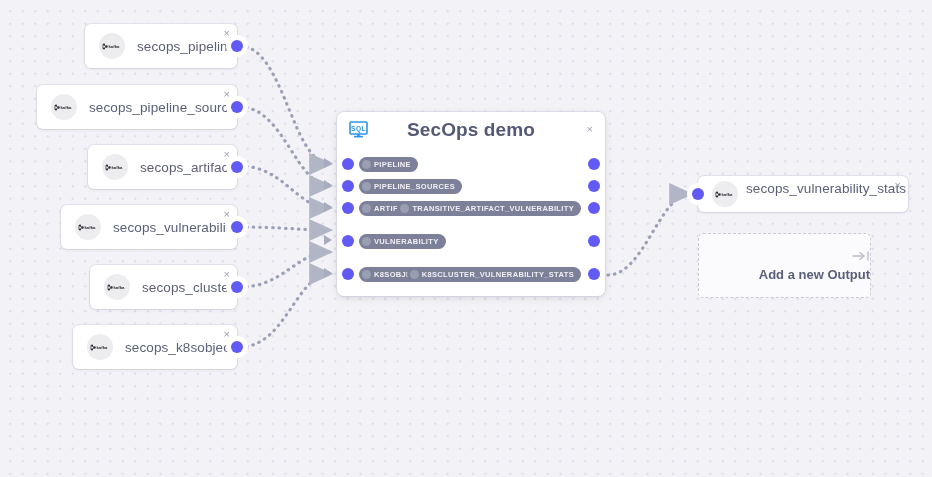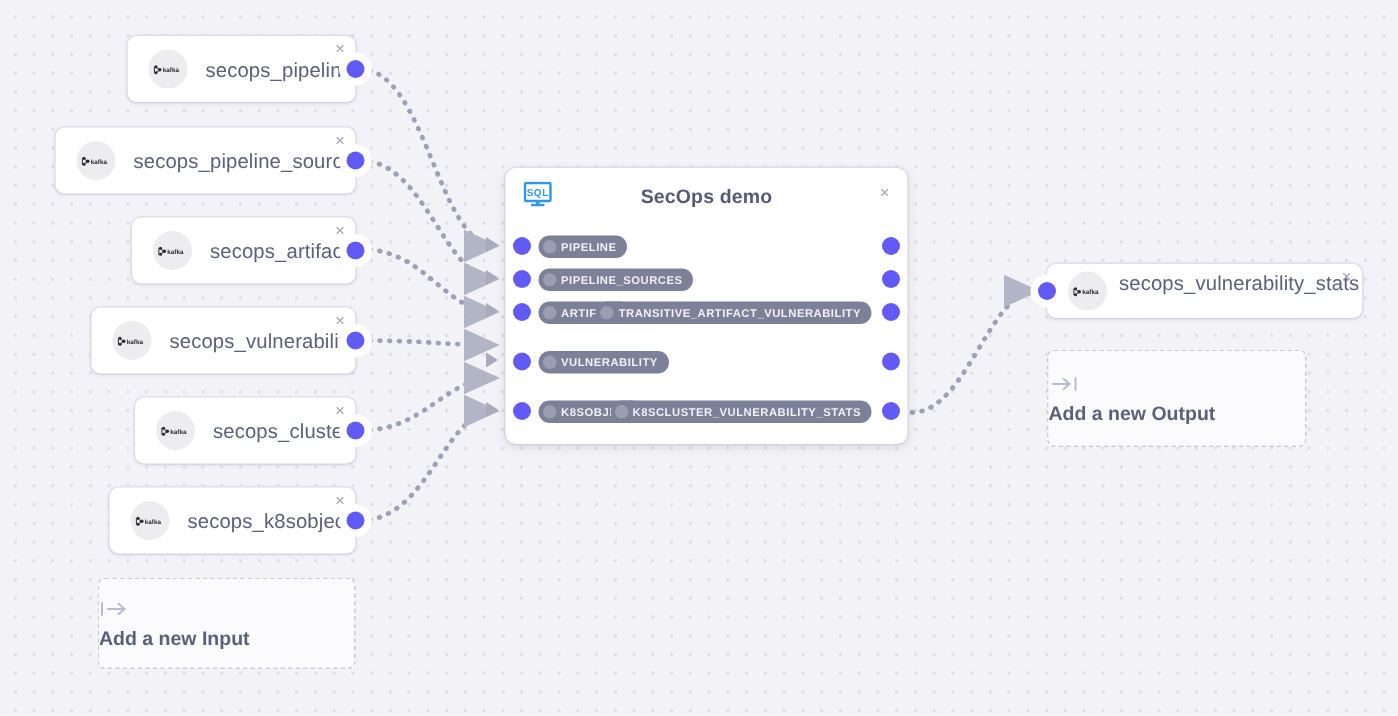--- a/index.html
+++ b/index.html
@@ -84,21 +84,21 @@
   .input-node .dot { right: -11px; top: 11px; }
 
   
   .add-box {
     position: absolute;
     border: 1px dashed #c8cad8;
     border-radius: 5px;
     background: #fbfbfd;
     display:flex;
     flex-direction: column;
-    align-items: flex-start;
+    align-items: flex-end;
     justify-content: center;
     gap: 0;
     cursor: pointer;
   }
   .add-box .add-label {
     font-size: 13px;
     color: #5b6079;
     font-weight: bold;
   }
   .add-box .add-icon { color:#b8bbcc; display:block; }
@@ -114,21 +114,21 @@
   }
   #sql-head {
     position:relative;
     height: 36px;
     display:flex; align-items:center;
   }
   #sql-icon { position:absolute; left: 12px; top: 9px; }
   #sql-title {
     width:100%;
     text-align:center;
-    font-size: 13px;
+    font-size: 19px;
     color:#545a75;
     font-weight: bold;
     letter-spacing:.1px;
   }
   #sql-close {
     position:absolute; right: 12px; top: 11px;
     font-size: 11px; color:#9ea3b5; cursor:pointer;
   }
   .sql-row {
     position:absolute;
@@ -332,30 +332,20 @@
           <text x="13" y="10.5" font-size="8.5" font-family="Liberation Sans, sans-serif" font-weight="bold">kafka</text>
         </g>
           </svg>
       </span>
       <span class="node-label">secops_k8sobject</span>
     </div>
     <span class="node-close">×</span>
     <span class="dot"></span>
   </div>
 
-  <div class="add-box" style="left:65px; top:385px; width:172px; height:61px;">
-    <span class="add-icon">
-      <svg width="20" height="14" viewBox="0 0 20 14" fill="none" stroke="#b8bbcc" stroke-width="1.3" stroke-linecap="round" stroke-linejoin="round">
-        <path d="M2,3 L2,11"></path>
-          <path d="M6,7 L17,7"></path>
-          <path d="M13,3.5 L17,7 L13,10.5"></path>
-      </svg>
-    </span>
-    <span class="add-label">Add a new Input</span>
-  </div>
 
   <div id="sql-node">
     <div id="sql-head">
       <span id="sql-icon">
         <svg width="19" height="17" viewBox="0 0 19 17">
           <rect x="1" y="1" width="17" height="12" rx="1" fill="none" stroke="#2f95e8" stroke-width="1.6"></rect>
           <text x="9.5" y="9.6" font-size="6.6" font-weight="bold" fill="#2f95e8" font-family="Liberation Sans, sans-serif" text-anchor="middle" letter-spacing="0.4">SQL</text>
           <rect x="8.3" y="13" width="2.4" height="2.3" fill="#2f95e8"></rect>
           <rect x="5" y="14.8" width="9" height="1.7" rx=".7" fill="#2f95e8"></rect>
         </svg>

